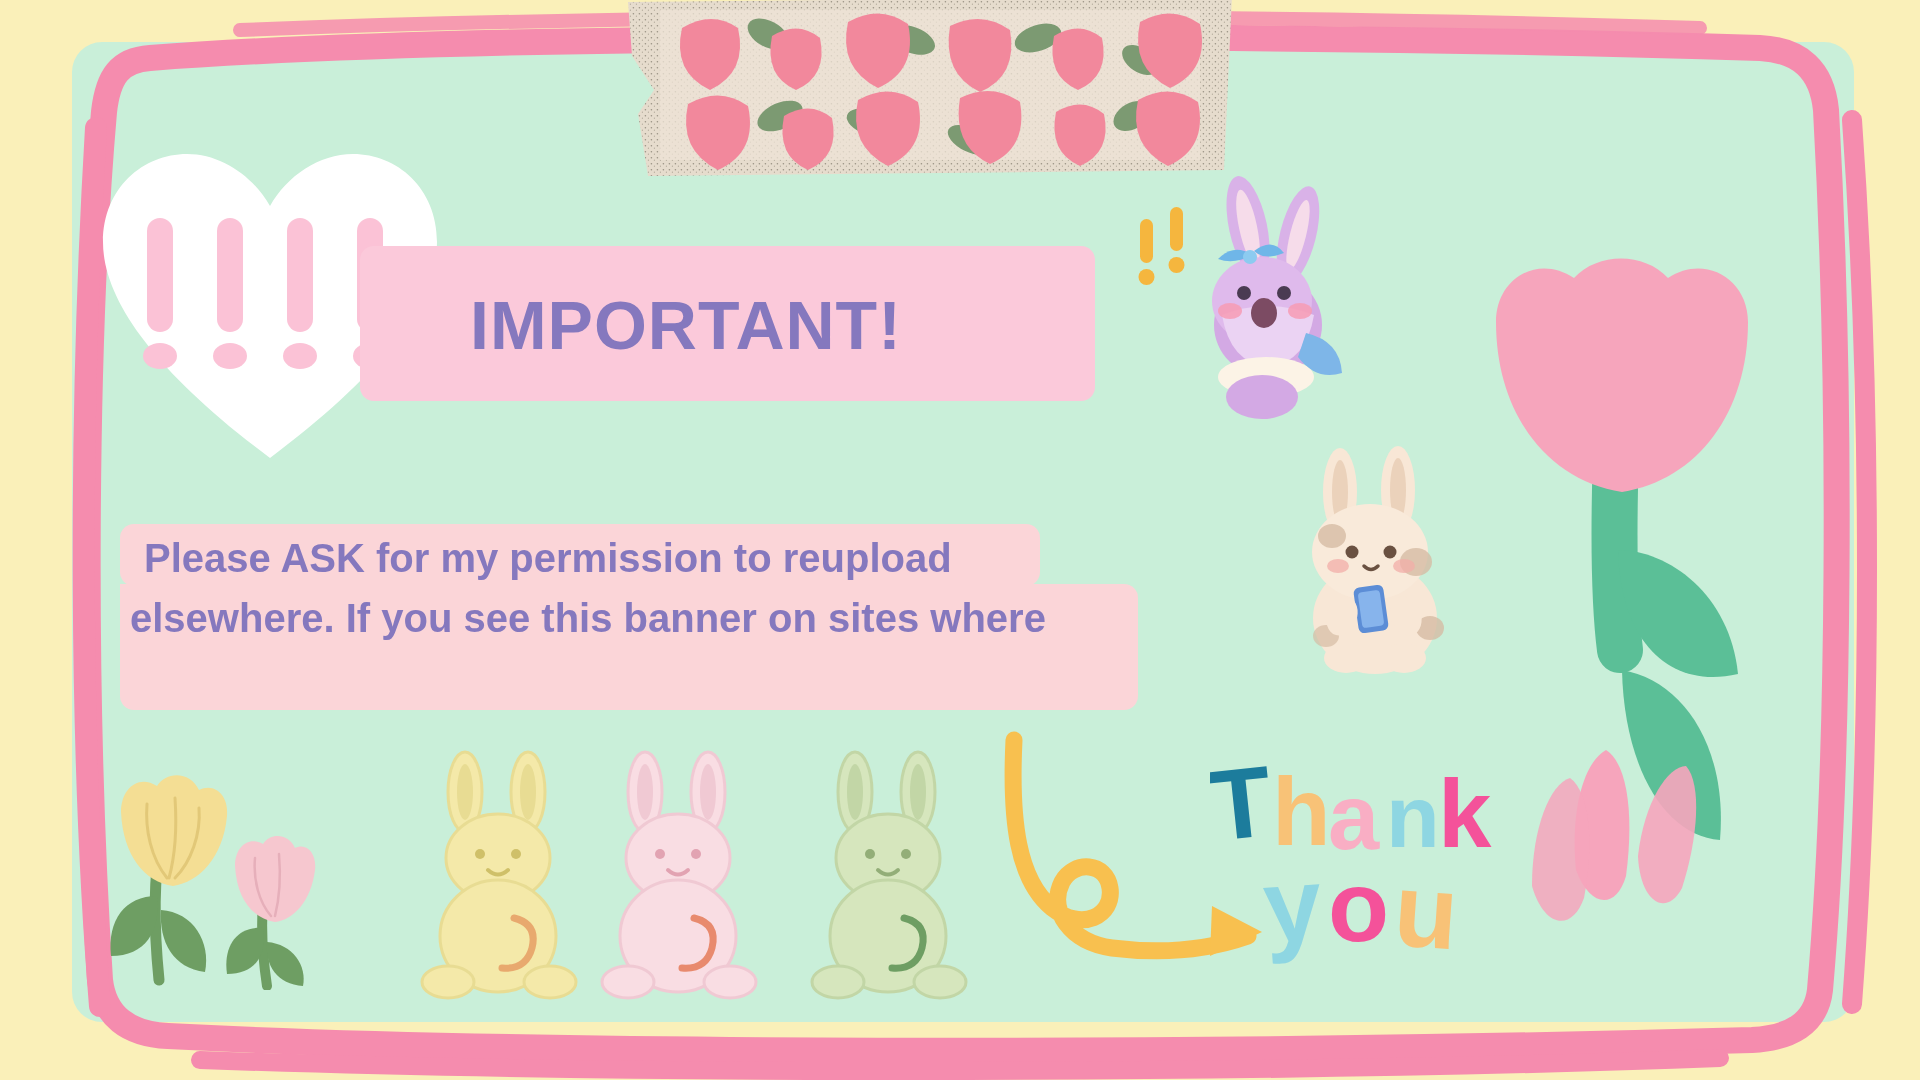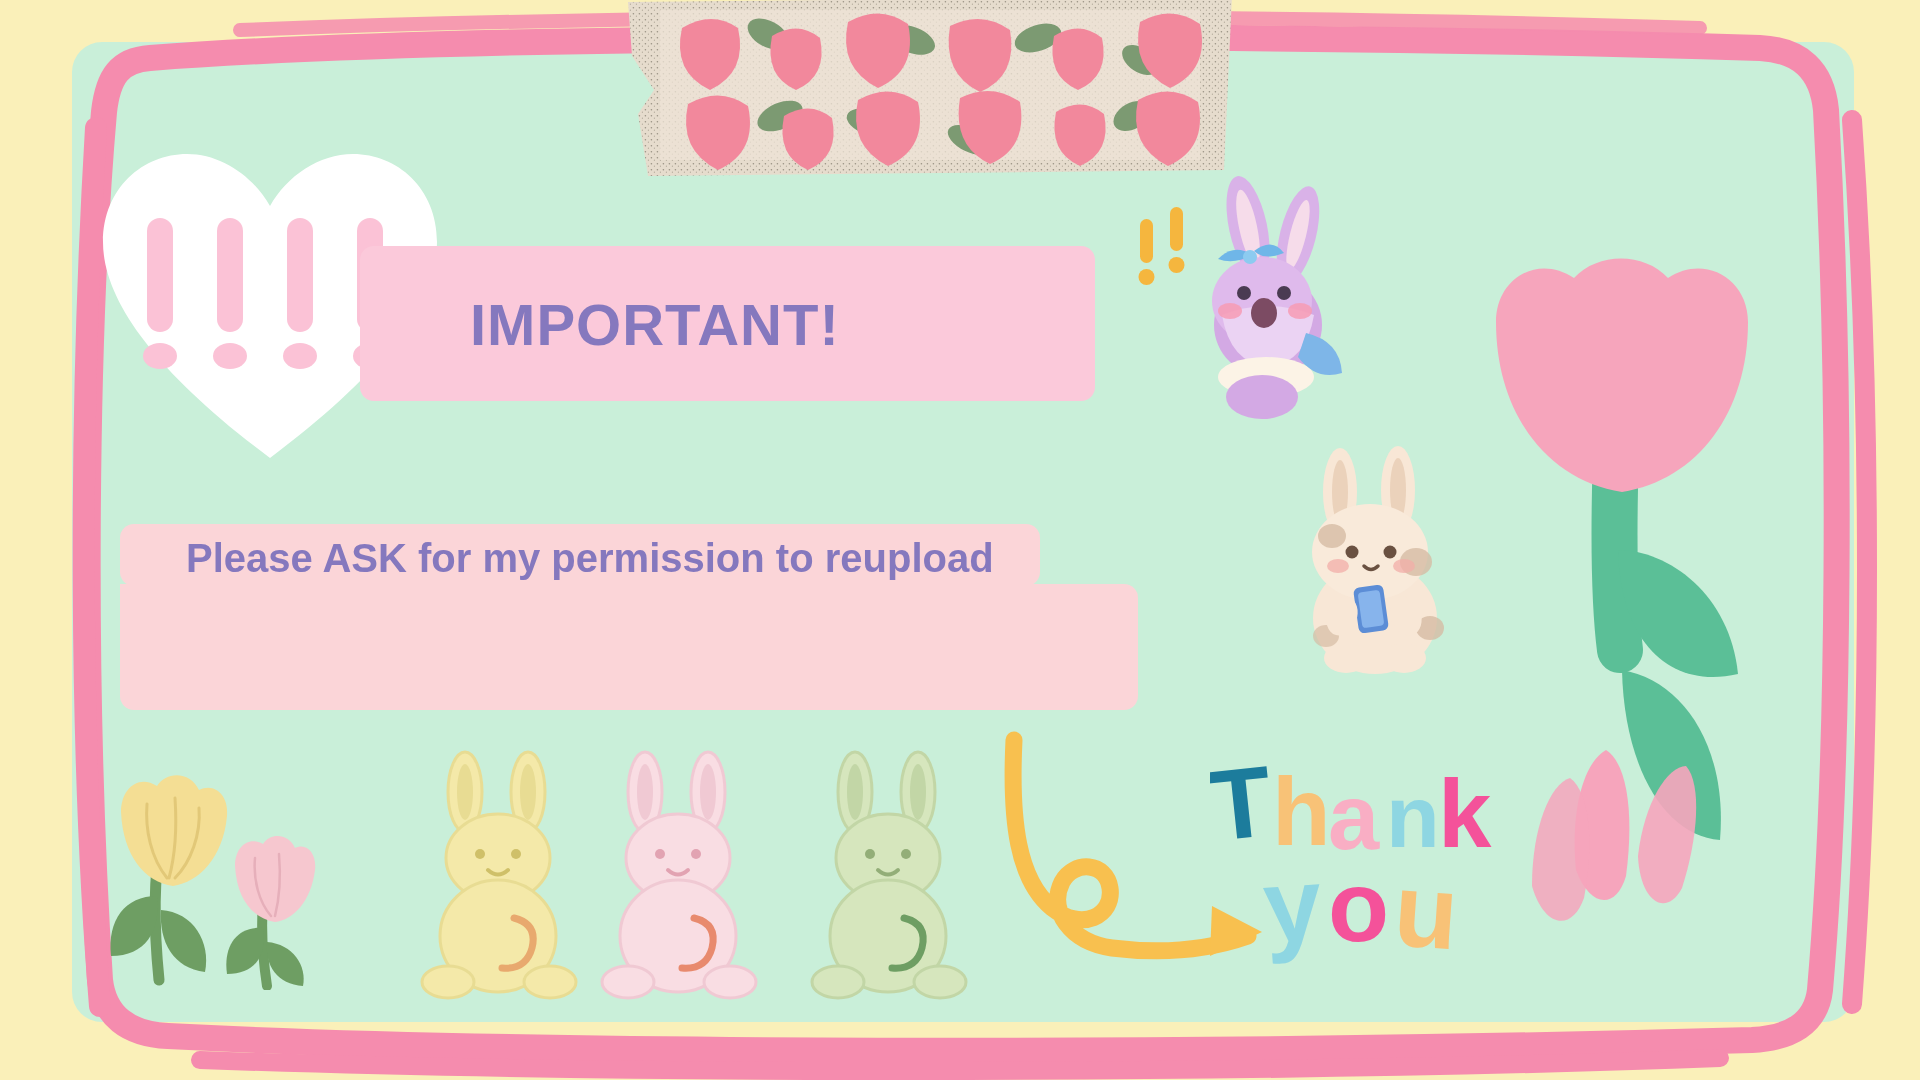--- a/index.html
+++ b/index.html
@@ -27,33 +27,32 @@
   .heart-wrap{position:absolute;left:95px;top:140px;width:350px;height:330px;}
 
   
   .imp-band{
     position:absolute;left:360px;top:246px;width:735px;height:155px;
     background:#FBC9DA;border-radius:14px;
   }
   .imp-text{
     position:absolute;left:470px;top:262px;width:620px;height:125px;
     display:flex;align-items:center;
-    font-size:58px;font-weight:bold;letter-spacing:1px;
+    font-size:68px;font-weight:bold;letter-spacing:1px;
     color:#8578BE;white-space:nowrap;
   }
 
   
   .para-bg1{position:absolute;left:120px;top:524px;width:920px;height:62px;background:#FBD5D8;border-radius:14px;}
   .para-bg2{position:absolute;left:120px;top:584px;width:1018px;height:60px;background:#FBD5D8;border-radius:0 14px 0 0;}
   .para-bg3{position:absolute;left:120px;top:642px;width:1018px;height:68px;background:#FBD5D8;border-radius:0 0 14px 14px;}
   .para{
     position:absolute;left:130px;top:528px;width:1030px;
     font-size:40px;font-weight:bold;line-height:60px;
     color:#8578BE;
-    margin-left:42px;
   }
   .para .l1{display:block;padding-left:14px;}
   .para .l2{display:block;}
   .para .l3{display:block;}
   .emoji{font-size:38px;}
 
   
   .tulips-sm{position:absolute;left:95px;top:760px;width:250px;height:230px;}
   .gummy{position:absolute;top:750px;width:180px;height:250px;}
   .gummy.y{left:410px;}
@@ -311,15 +310,16 @@
         <text x="182" y="200" font-size="104" fill="#F8C277" transform="rotate(4 182 200)">u</text>
       </g>
     </svg>
   </div>
 
   <div class="para-bg1"></div>
   <div class="para-bg2"></div>
   <div class="para-bg3"></div>
   <div class="para">
     <span class="l1">Please ASK for my permission to reupload</span>
+    <span class="l2">elsewhere. If you see this banner on sites where</span>
   </div>
 
 </div>
 
 </body></html>

